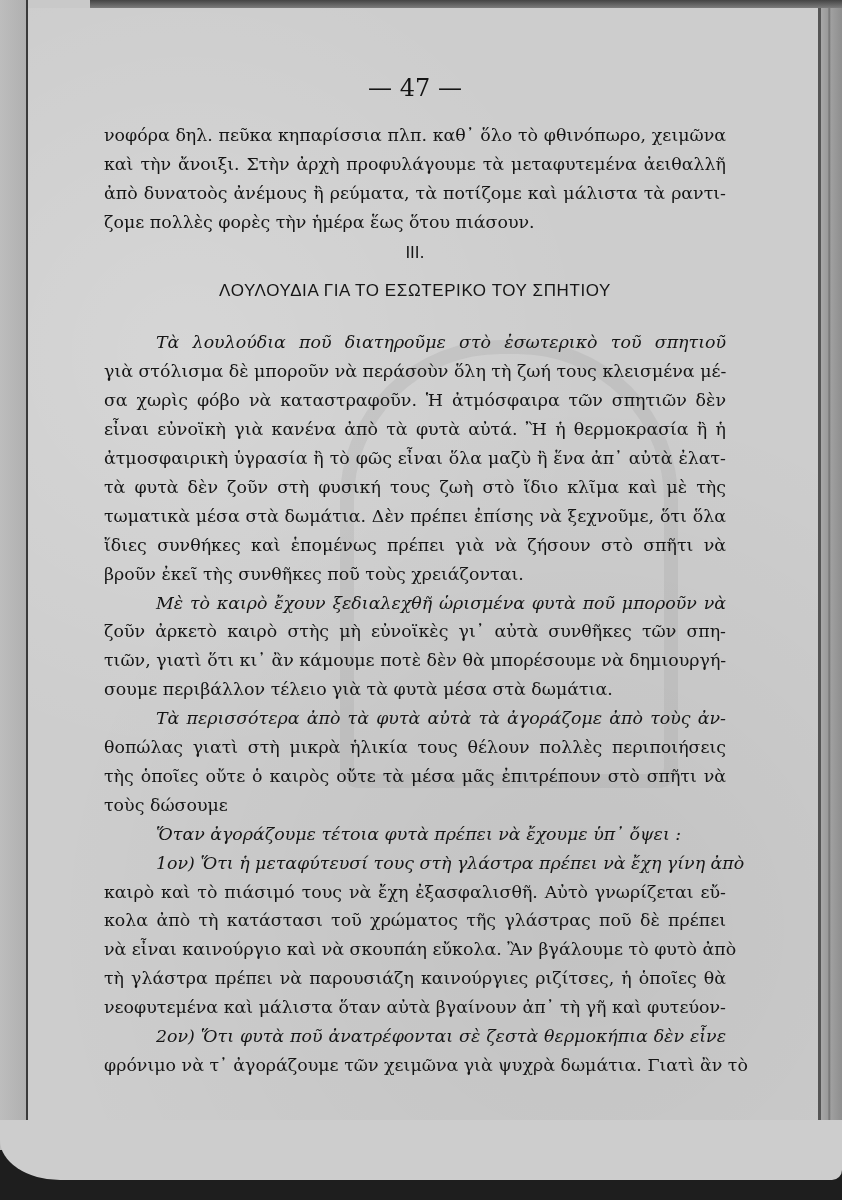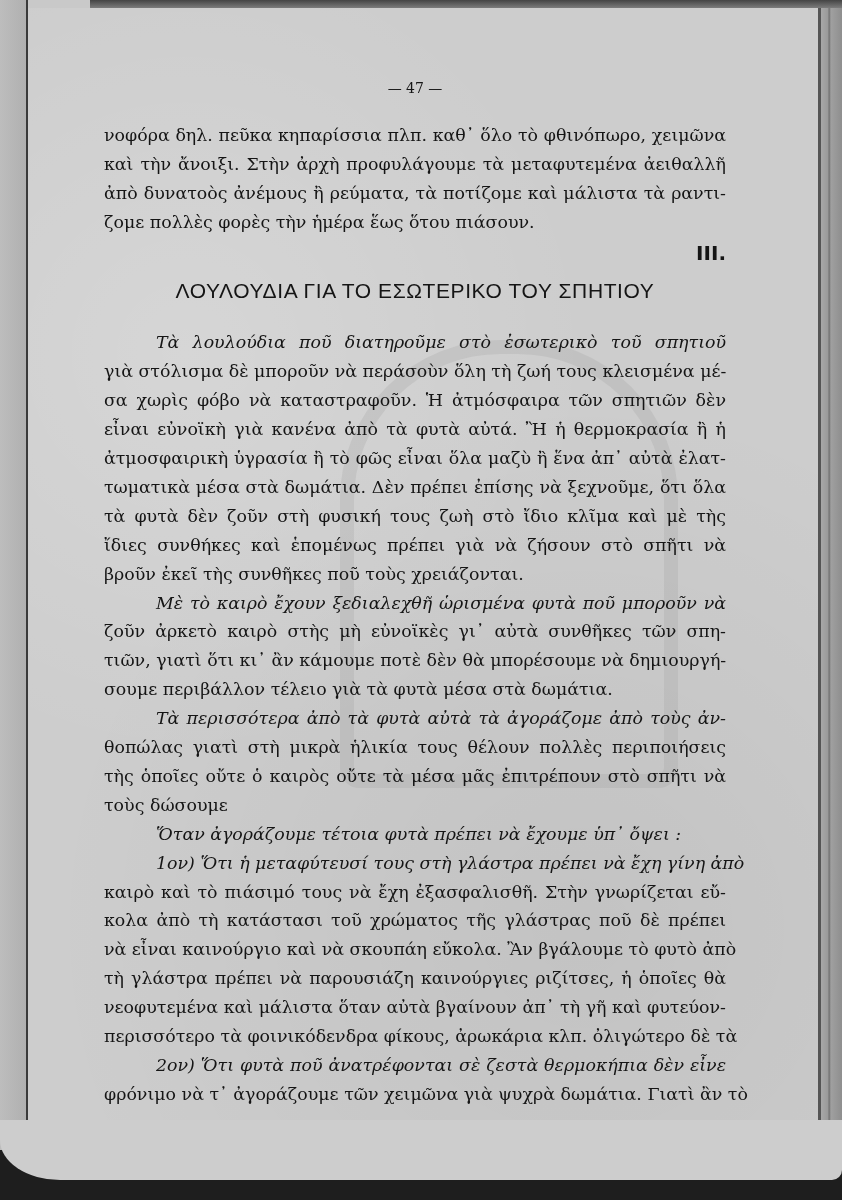--- a/index.html
+++ b/index.html
@@ -48,32 +48,32 @@
     border-radius: 160px 160px 20px 20px;
     pointer-events: none;
   }
   .content {
     position: absolute; left: 104px; top: 78px; width: 622px;
     color: #151515;
     font-size: 17.4px;
     line-height: 28.9px;
   }
   .page-number {
-    text-align: center; font-size: 14px; margin-bottom: 18px; margin-top: -4px;
+    text-align: center; font-size: 24px; margin-bottom: 18px; margin-top: -4px;
   }
   .line { display: block; white-space: nowrap; text-align: justify; text-align-last: justify; }
   .line.last { text-align-last: left; }
   .indent { padding-left: 52px; font-style: italic; }
   .section-num {
-    text-align: right; font-family: "DejaVu Sans", "Liberation Sans", sans-serif;
-    font-weight: bold; font-size: 20px; margin: 2px 0 10px 0;
+    text-align: center; font-family: "DejaVu Sans", "Liberation Sans", sans-serif;
+    font-weight: normal; font-size: 16px; margin: 2px 0 10px 0;
   }
   .section-title {
     text-align: center; font-family: "Liberation Sans", "DejaVu Sans", sans-serif;
-    font-size: 21px; letter-spacing: 0.6px; margin: 6px 0 22px 0;
+    font-size: 17px; letter-spacing: 0.6px; margin: 6px 0 22px 0;
   }
 </style>
 </head>
 <body>
 
 <div class="scan">
   <div class="left-strip"></div>
   <div class="top-shadow"></div>
   <div class="page"></div>
   <div class="right-edge"></div>
@@ -93,22 +93,22 @@
 
     <div class="section-num">ΙΙΙ.</div>
     <div class="section-title">ΛΟΥΛΟΥΔΙΑ ΓΙΑ ΤΟ ΕΣΩΤΕΡΙΚΟ ΤΟΥ ΣΠΗΤΙΟΥ</div>
 
     <div>
       <span class="line indent">Τὰ λουλούδια ποῦ διατηροῦμε στὸ ἐσωτερικὸ τοῦ σπητιοῦ</span>
       <span class="line">γιὰ στόλισμα δὲ μποροῦν νὰ περάσοὺν ὅλη τὴ ζωή τους κλεισμένα μέ-</span>
       <span class="line">σα χωρὶς φόβο νὰ καταστραφοῦν. Ἡ ἀτμόσφαιρα τῶν σπητιῶν δὲν</span>
       <span class="line">εἶναι εὐνοϊκὴ γιὰ κανένα ἀπὸ τὰ φυτὰ αὐτά. Ἢ ἡ θερμοκρασία ἢ ἡ</span>
       <span class="line">ἀτμοσφαιρικὴ ὑγρασία ἢ τὸ φῶς εἶναι ὅλα μαζὺ ἢ ἕνα ἀπ᾽ αὐτὰ ἐλατ-</span>
+      <span class="line">τὰ φυτὰ δὲν ζοῦν στὴ φυσική τους ζωὴ στὸ ἴδιο κλῖμα καὶ μὲ τὴς</span>
       <span class="line">τωματικὰ μέσα στὰ δωμάτια. Δὲν πρέπει ἐπίσης νὰ ξεχνοῦμε, ὅτι ὅλα</span>
-      <span class="line">τὰ φυτὰ δὲν ζοῦν στὴ φυσική τους ζωὴ στὸ ἴδιο κλῖμα καὶ μὲ τὴς</span>
       <span class="line">ἴδιες συνθήκες καὶ ἑπομένως πρέπει γιὰ νὰ ζήσουν στὸ σπῆτι νὰ</span>
       <span class="line last">βροῦν ἐκεῖ τὴς συνθῆκες ποῦ τοὺς χρειάζονται.</span>
     </div>
 
     <div>
       <span class="line indent">Μὲ τὸ καιρὸ ἔχουν ξεδιαλεχθῆ ὡρισμένα φυτὰ ποῦ μποροῦν νὰ</span>
       <span class="line">ζοῦν ἀρκετὸ καιρὸ στὴς μὴ εὐνοϊκὲς γι᾽ αὐτὰ συνθῆκες τῶν σπη-</span>
       <span class="line">τιῶν, γιατὶ ὅτι κι᾽ ἂν κάμουμε ποτὲ δὲν θὰ μπορέσουμε νὰ δημιουργή-</span>
       <span class="line last">σουμε περιβάλλον τέλειο γιὰ τὰ φυτὰ μέσα στὰ δωμάτια.</span>
     </div>
@@ -119,26 +119,25 @@
       <span class="line">τὴς ὁποῖες οὔτε ὁ καιρὸς οὔτε τὰ μέσα μᾶς ἐπιτρέπουν στὸ σπῆτι νὰ</span>
       <span class="line last">τοὺς δώσουμε</span>
     </div>
 
     <div>
       <span class="line indent last">Ὅταν ἀγοράζουμε τέτοια φυτὰ πρέπει νὰ ἔχουμε ὑπ᾽ ὄψει :</span>
     </div>
 
     <div>
       <span class="line indent">1ον) Ὅτι ἡ μεταφύτευσί τους στὴ γλάστρα πρέπει νὰ ἔχη γίνη ἀπὸ</span>
-      <span class="line">καιρὸ καὶ τὸ πιάσιμό τους νὰ ἔχη ἐξασφαλισθῆ. Στὴν γνωρίζεται εὔ-</span>
+      <span class="line">καιρὸ καὶ τὸ πιάσιμό τους νὰ ἔχη ἐξασφαλισθῆ. Αὐτὸ γνωρίζεται εὔ-</span>
       <span class="line">κολα ἀπὸ τὴ κατάστασι τοῦ χρώματος τῆς γλάστρας ποῦ δὲ πρέπει</span>
       <span class="line">νὰ εἶναι καινούργιο καὶ νὰ σκουπάη εὔκολα. Ἂν βγάλουμε τὸ φυτὸ ἀπὸ</span>
       <span class="line">τὴ γλάστρα πρέπει νὰ παρουσιάζη καινούργιες ριζίτσες, ἡ ὁποῖες θὰ</span>
       <span class="line">νεοφυτεμένα καὶ μάλιστα ὅταν αὐτὰ βγαίνουν ἀπ᾽ τὴ γῆ καὶ φυτεύον-</span>
-      <span class="line">περισσότερο τὰ φοινικόδενδρα φίκους, ἀρωκάρια κλπ. ὀλιγώτερο δὲ τὰ</span>
     </div>
 
     <div>
       <span class="line indent">2ον) Ὅτι φυτὰ ποῦ ἀνατρέφονται σὲ ζεστὰ θερμοκήπια δὲν εἶνε</span>
       <span class="line">φρόνιμο νὰ τ᾽ ἀγοράζουμε τῶν χειμῶνα γιὰ ψυχρὰ δωμάτια. Γιατὶ ἂν τὸ</span>
     </div>
   </div>
 </div>
 
 </body></html>

